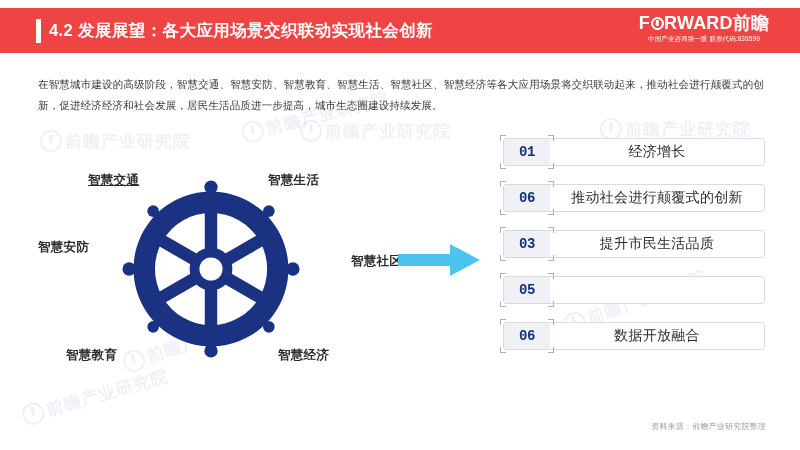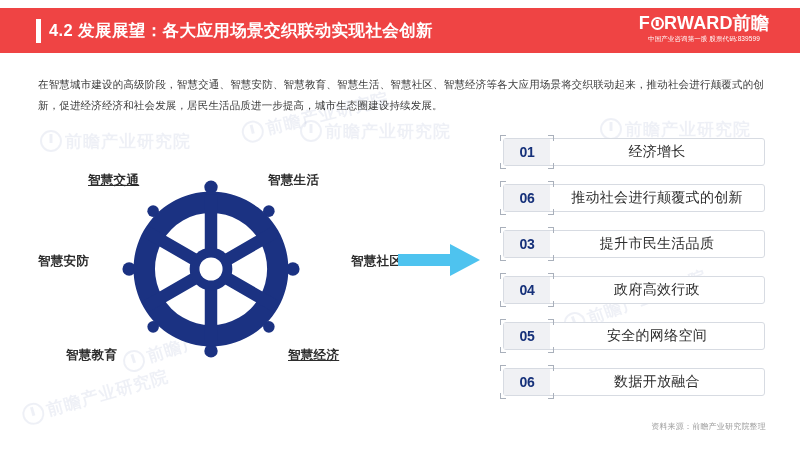--- a/index.html
+++ b/index.html
@@ -95,24 +95,24 @@
   .wheel-label {
     position: absolute;
     font-size: 12.5px;
     font-weight: bold;
     color: #2d2d2d;
     white-space: nowrap;
     letter-spacing: .3px;
   }
   #lbl-traffic   { left: 78px;  top: 22px; text-decoration: underline; }
   #lbl-life      { left: 258px; top: 22px; }
-  #lbl-security  { left: 28px;  top: 103px; }
+  #lbl-security  { left: 28px;  top: 89px; }
   #lbl-community { left: 305px; top: 103px; margin-left: 36px; }
   #lbl-education { left: 56px;  top: 197px; font-family: Liberation Serif, serif; }
-  #lbl-economy   { left: 278px; top: 197px; text-decoration: underline; }
+  #lbl-economy   { left: 268px; top: 197px; }
 
   
   #arrow {
     position: absolute; left: 398px; top: 243px;
     width: 82px; height: 34px;
   }
 
   
   #list {
     position: absolute; left: 503px; top: 138px;
@@ -131,21 +131,21 @@
   .num-cell {
     position: relative;
     flex: 0 0 46px;
     background: #f0f1f4;
     display: flex;
     align-items: center;
     justify-content: center;
     color: #16317a;
     font-size: 14px;
     font-weight: bold;
-    font-family: Liberation Sans, sans-serif;
+    font-family: Liberation Mono, monospace;
     letter-spacing: -.3px;
   }
   
   .num-cell .tick {
     position: absolute;
     width: 6px; height: 6px;
     border-color: #a9b0bb;
     border-style: solid;
     border-width: 0;
   }
@@ -314,40 +314,29 @@
       <div class="num-cell">
         <span>03</span>
         <i class="tick tl"></i>
         <i class="tick tr"></i>
         <i class="tick bl"></i>
         <i class="tick br"></i>
       </div>
       <div class="item-text">提升市民生活品质</div>
     </div>
 
-    <div class="list-item">
-      <div class="num-cell">
-        <span>04</span>
-        <i class="tick tl"></i>
-        <i class="tick tr"></i>
-        <i class="tick bl"></i>
-        <i class="tick br"></i>
-      </div>
-      <div class="item-text">政府高效行政</div>
-    </div>
 
     <div class="list-item">
       <div class="num-cell">
         <span>05</span>
         <i class="tick tl"></i>
         <i class="tick tr"></i>
         <i class="tick bl"></i>
         <i class="tick br"></i>
       </div>
-      <div class="item-text">安全的网络空间</div>
     </div>
 
     <div class="list-item">
       <div class="num-cell">
         <span>06</span>
         <i class="tick tl"></i>
         <i class="tick tr"></i>
         <i class="tick bl"></i>
         <i class="tick br"></i>
       </div>

